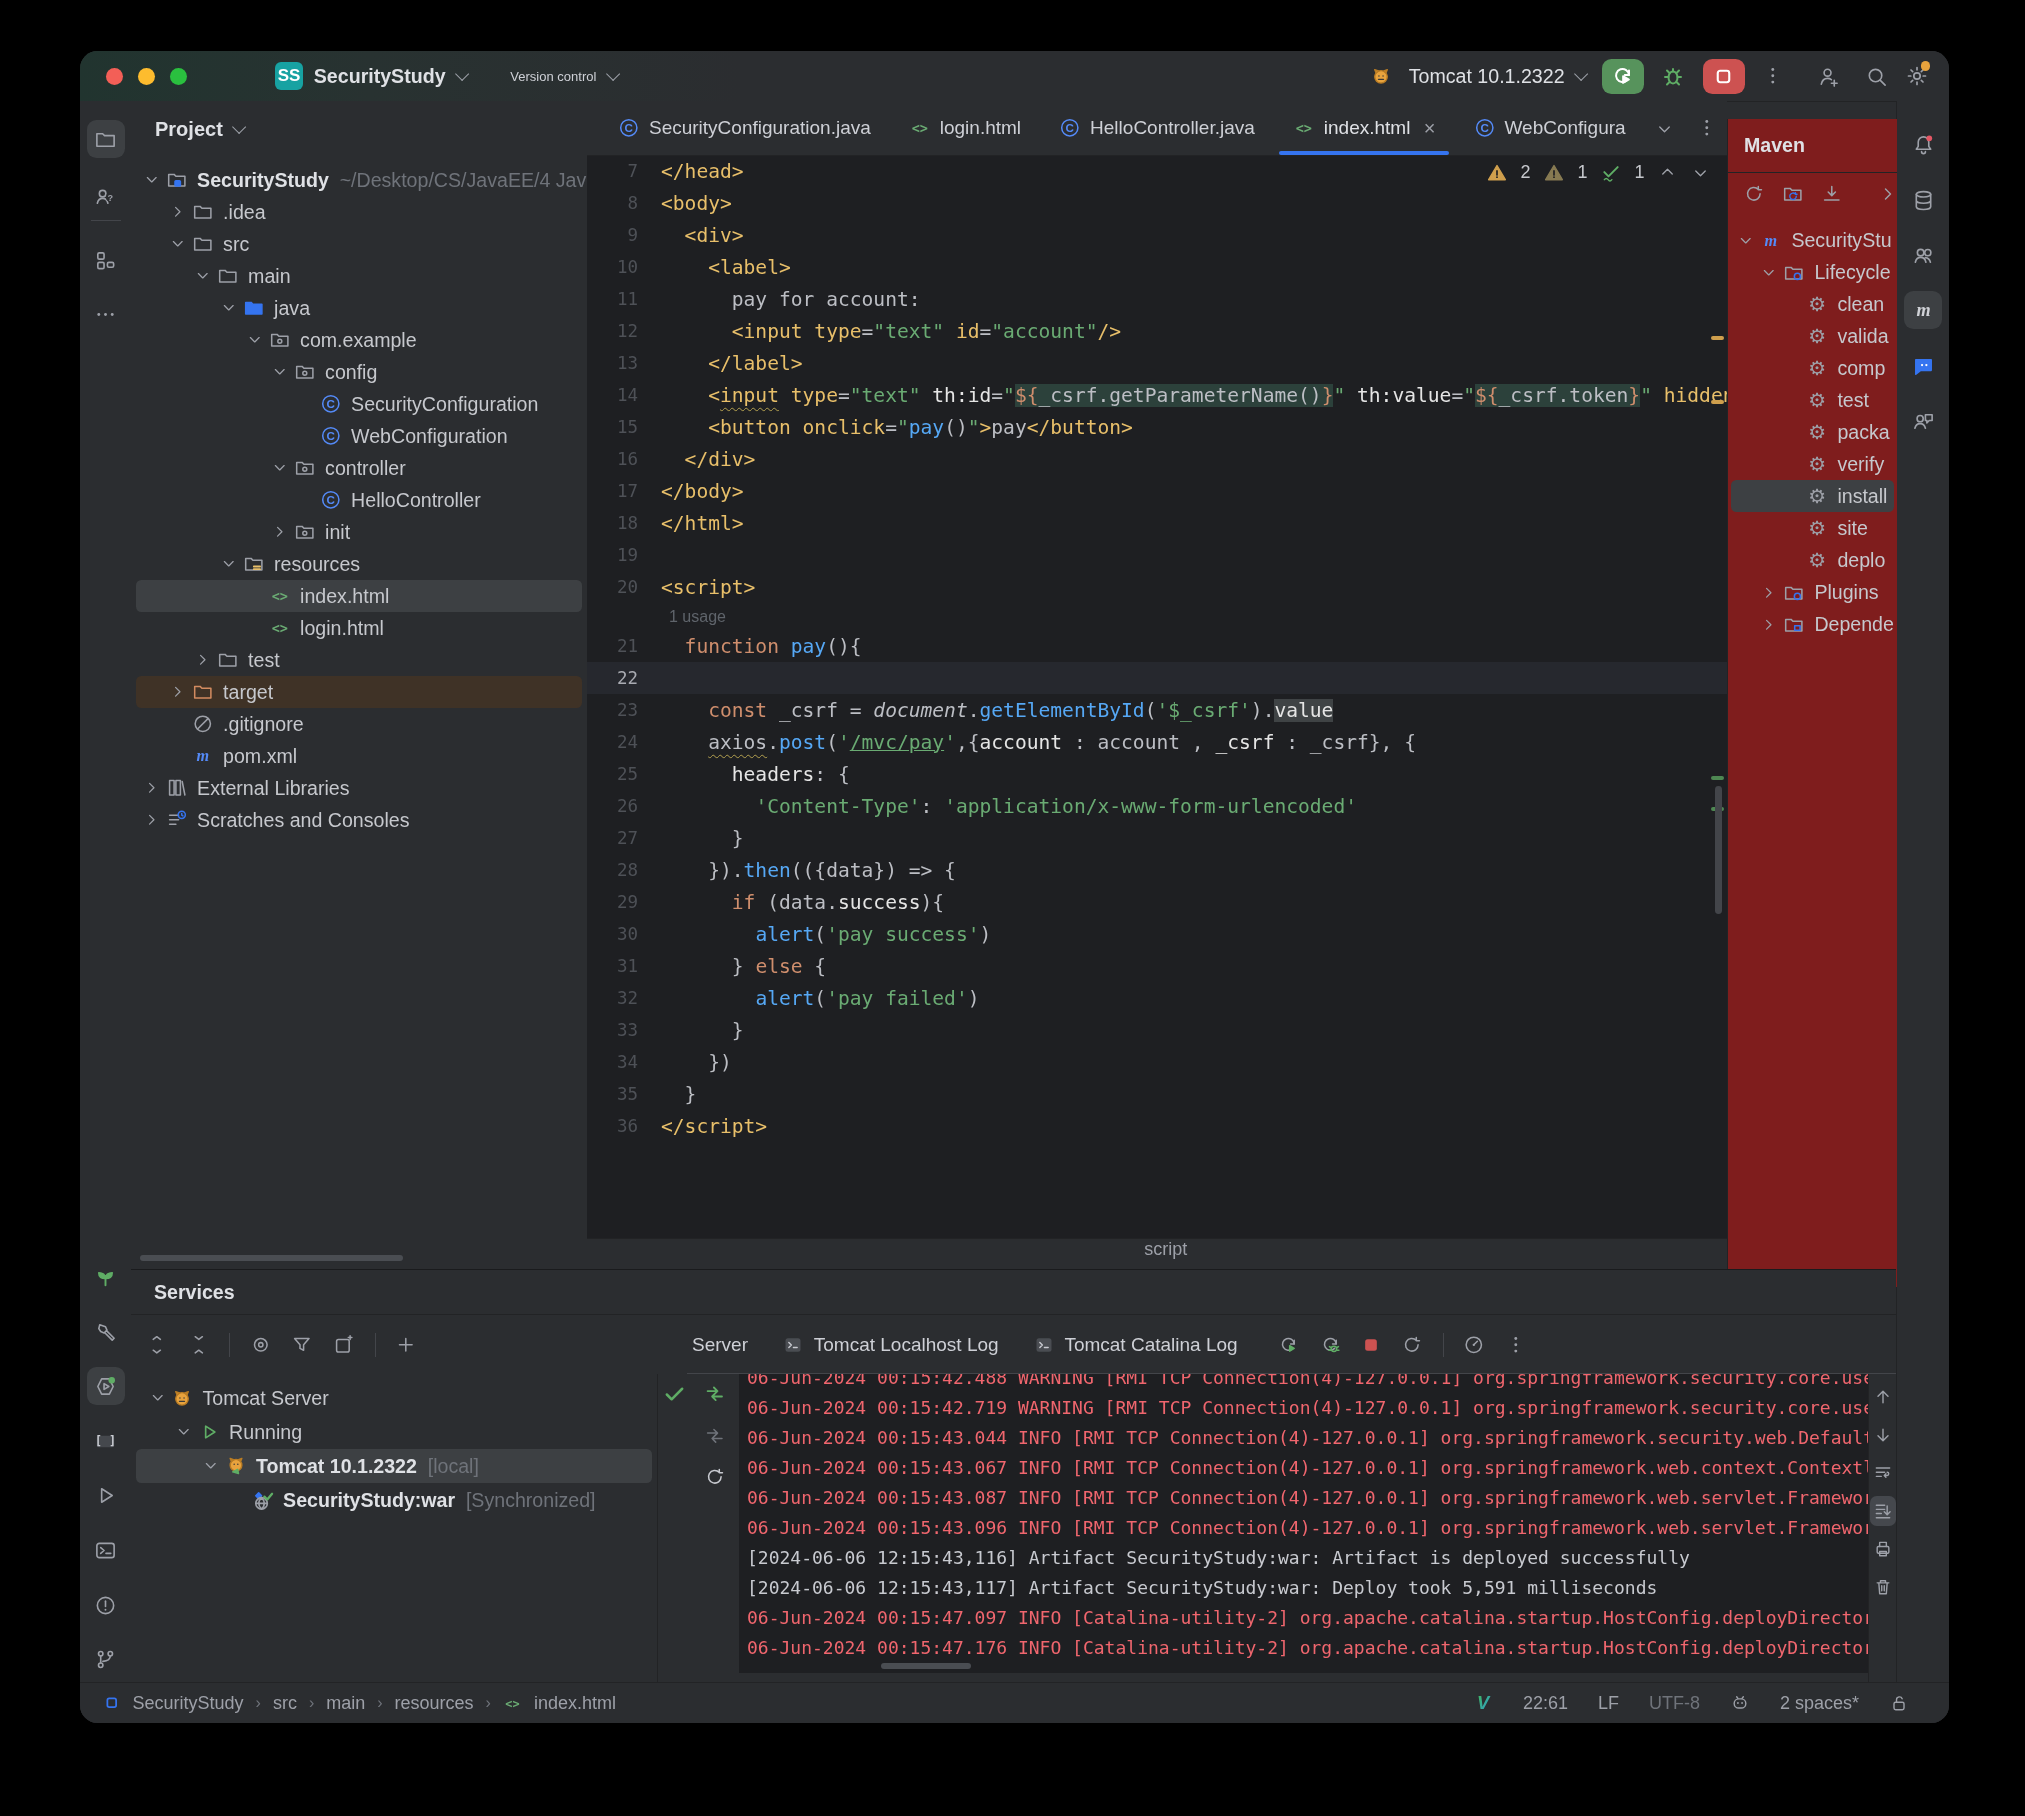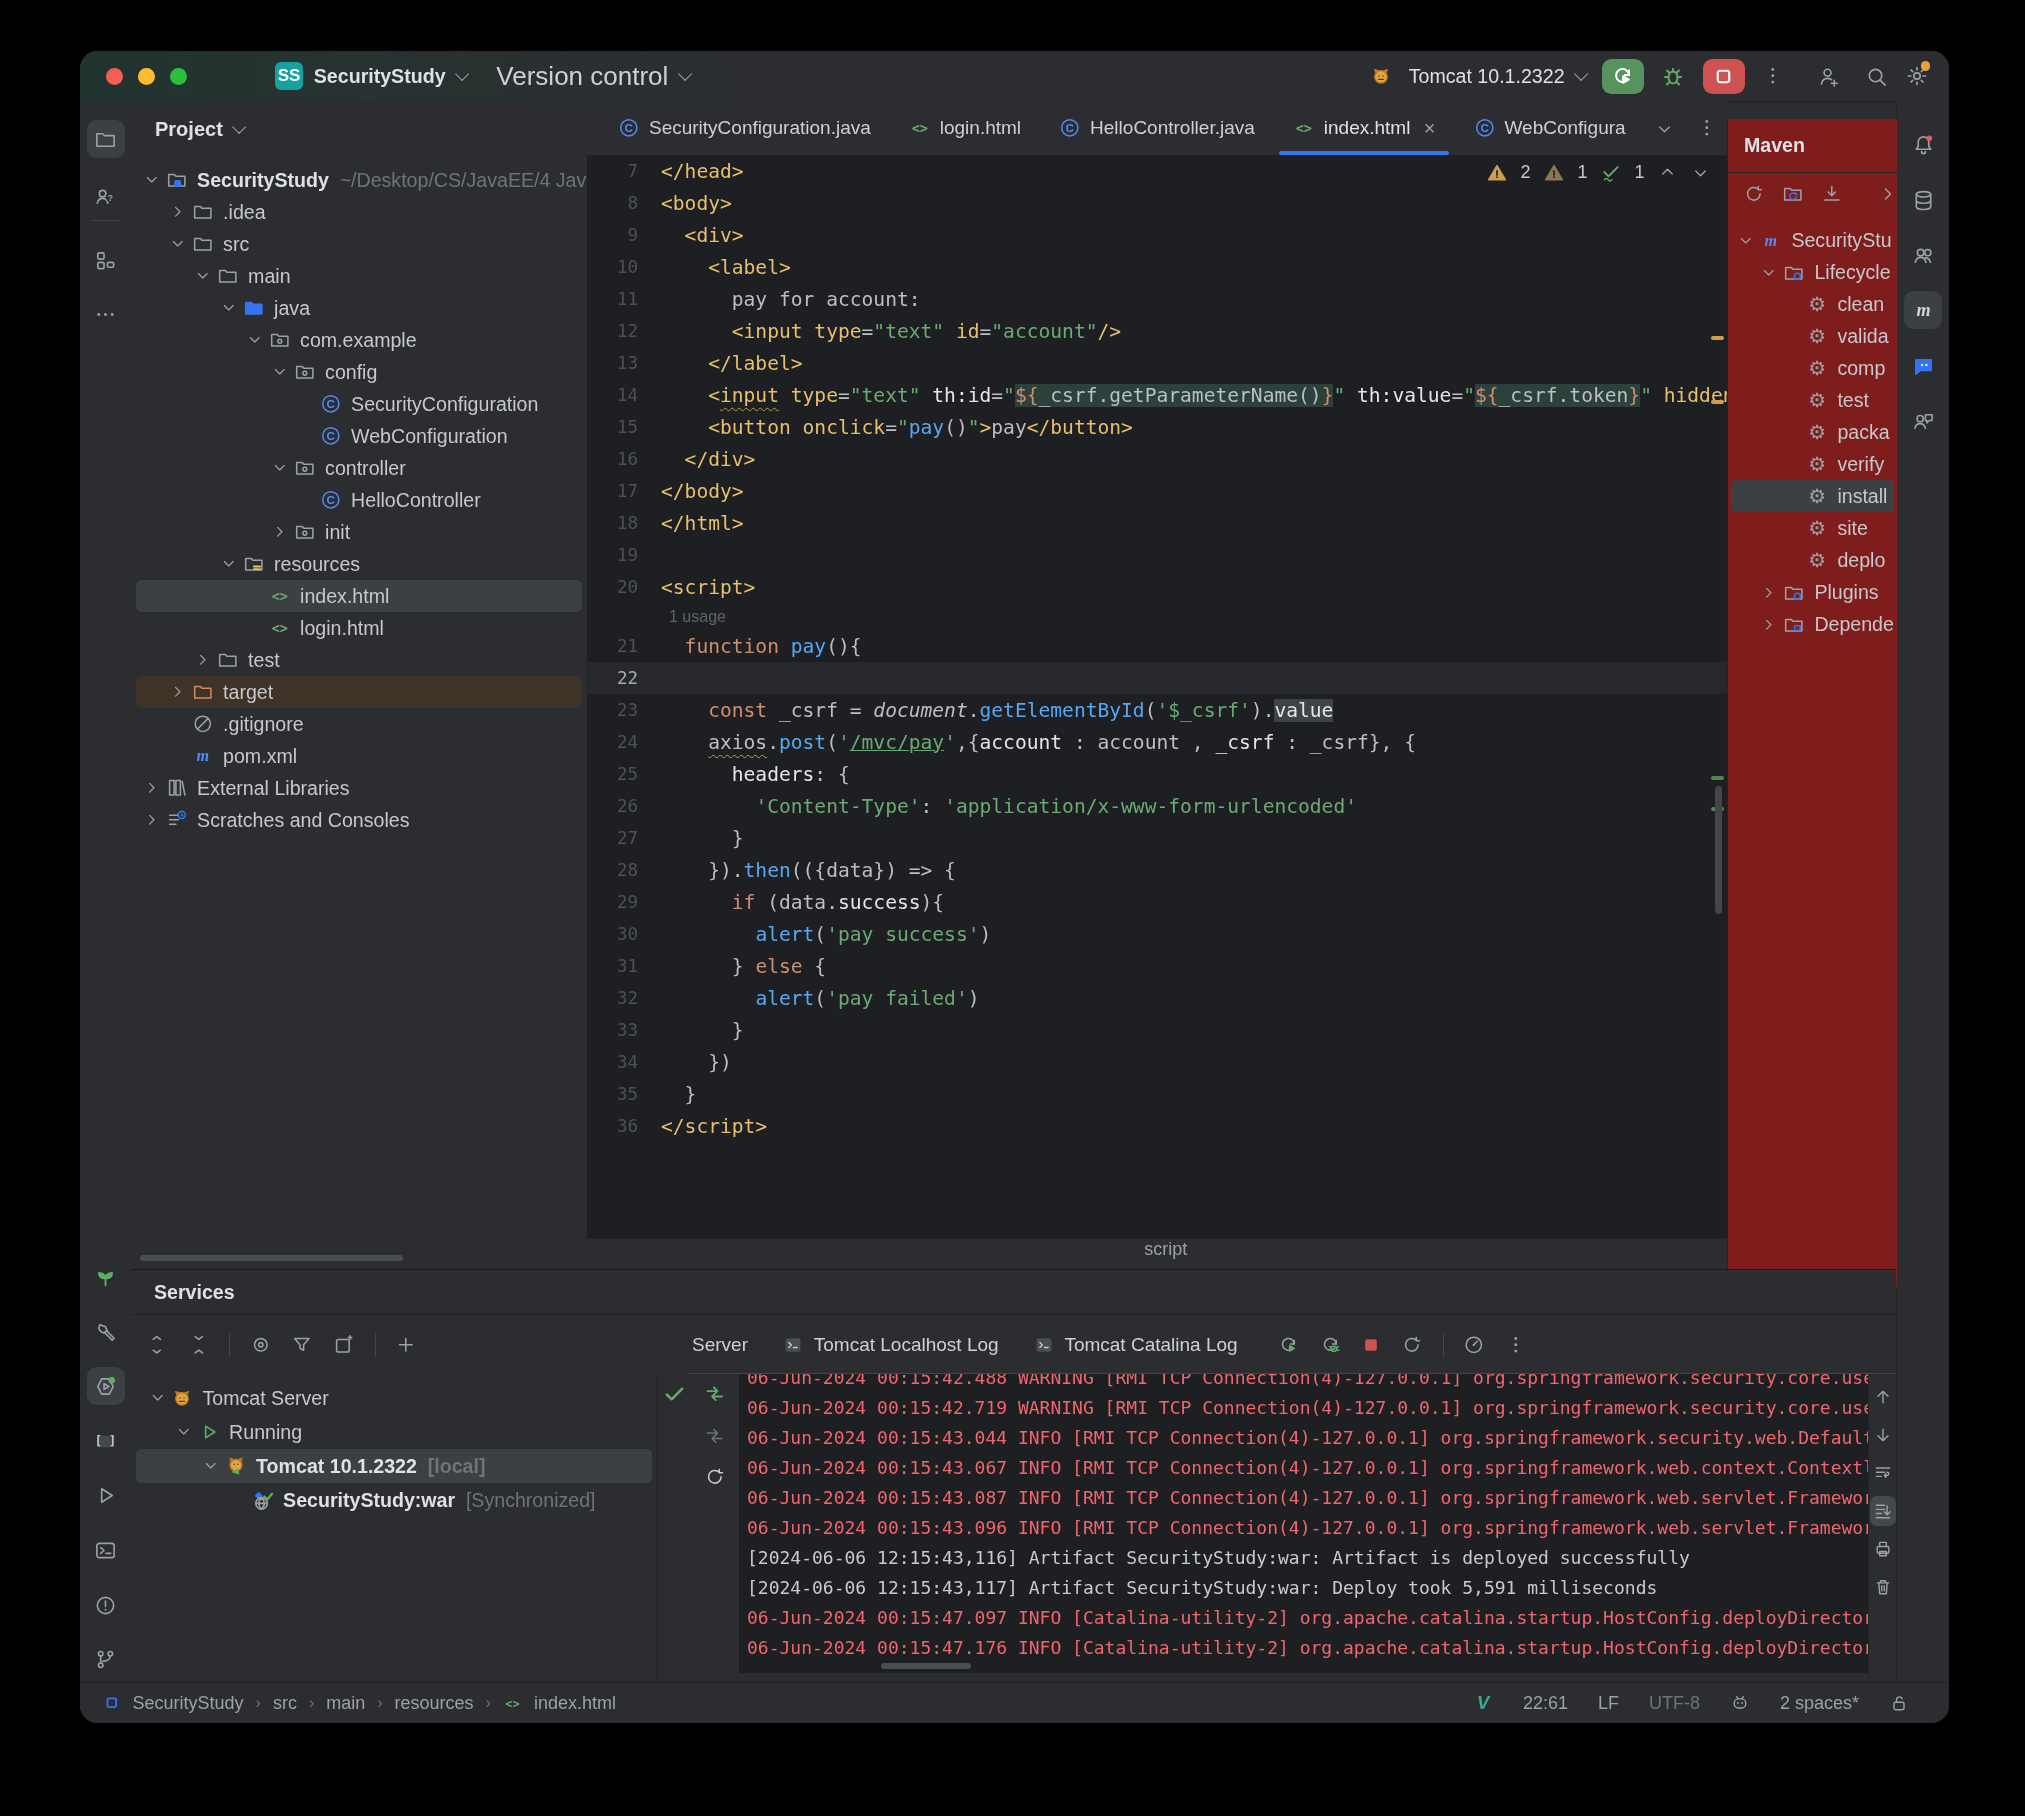--- a/index.html
+++ b/index.html
@@ -11,21 +11,21 @@
   
   .titlebar{position:absolute;left:0;top:0;width:1869px;height:50px;
     background:linear-gradient(90deg,#21342f 0%,#283231 290px,#2b2d30 661px);
     display:flex;align-items:center;border-bottom:0.7px solid #222325;}
   .lights{display:flex;gap:15px;margin-left:26px;}
   .light{width:17px;height:17px;border-radius:50%;}
   .l-red{background:#f35f57;}.l-yel{background:#fdbc2e;}.l-grn{background:#2ac03f;}
   .ss-badge{width:28px;height:28px;border-radius:6px;background:#17a2a2;color:#fff;font-weight:700;
     font-size:17px;display:flex;align-items:center;justify-content:center;margin-left:88px;}
   .tb-label{font-size:19.6px;color:#dfe1e5;font-weight:600;margin-left:10.8px;}
-  .tb-label2{font-size:26px;color:#ced0d6;margin-left:31px;}
+  .tb-label2{font-size:13px;color:#ced0d6;margin-left:45px;}
   .chev-d{width:9.4px;height:9.4px;border-right:1.7px solid #9da0a8;border-bottom:1.7px solid #9da0a8;
     transform:rotate(45deg) translateY(-2.7px);display:inline-block;margin-left:9.4px;}
   .tb-right{position:absolute;right:20px;top:0;height:50px;display:flex;align-items:center;gap:17.5px;}
   .run-name{font-size:19.6px;color:#dfe1e5;display:flex;align-items:center;gap:8px;}
   .btn-sq{width:42px;height:35px;border-radius:9.4px;display:flex;align-items:center;justify-content:center;}
   .btn-green{background:#57935c;}
   .btn-red{background:#cd5251;}
   .gear-wrap{position:relative;}
   .gear-dot{position:absolute;right:-1.3px;top:-2.7px;width:9.4px;height:9.4px;border-radius:50%;background:#e8a33d;}
 
@@ -1119,21 +1119,21 @@
           <div class="ticon ic">
             <svg width="20" height="20" viewBox="0 0 24 24" fill="none" stroke="#9da0a8" stroke-width="1.7" stroke-linecap="round" stroke-linejoin="round">
               <circle cx="12" cy="11" r="7" fill="#e8a33d" stroke="#b97c24"></circle>
               <path d="M6.5 6.5 5 3l4 1.5zM17.5 6.5 19 3l-4 1.5z" fill="#e8a33d" stroke="#b97c24"></path>
               <circle cx="9.8" cy="10" r=".9" fill="#3a3a3a" stroke="none"></circle>
               <circle cx="14.2" cy="10" r=".9" fill="#3a3a3a" stroke="none"></circle>
               <path d="M8 19l7 2-1-5z" fill="#5fad65" stroke="#5fad65"></path>
             </svg>
           </div>
           <div class="bold" style="display: inline;">Tomcat 10.1.2322</div>
-          <div class="tsfx" style="display: inline; font-weight: bold;">[local]</div>
+          <div class="tsfx" style="display: inline;">[local]</div>
         </div>
         <div class="trow" style="padding-left: 90px;">
           <div class="tchev ic"></div>
           <div class="ticon ic">
             <svg width="23" height="23" viewBox="0 0 24 24" fill="none" stroke="#9da0a8" stroke-width="1.7" stroke-linecap="round" stroke-linejoin="round">
               <path d="M5 7l3-3 3 3-3 3z" fill="#3574f0" stroke="#3574f0"></path>
               <circle cx="11" cy="15" r="6"></circle>
               <path d="M5 15h12M11 9c-4 4-4 8 0 12c4-4 4-8 0-12"></path>
               <path d="M14 8l3 3 5-6" stroke="#5fad65" stroke-width="2.4"></path>
             </svg>

